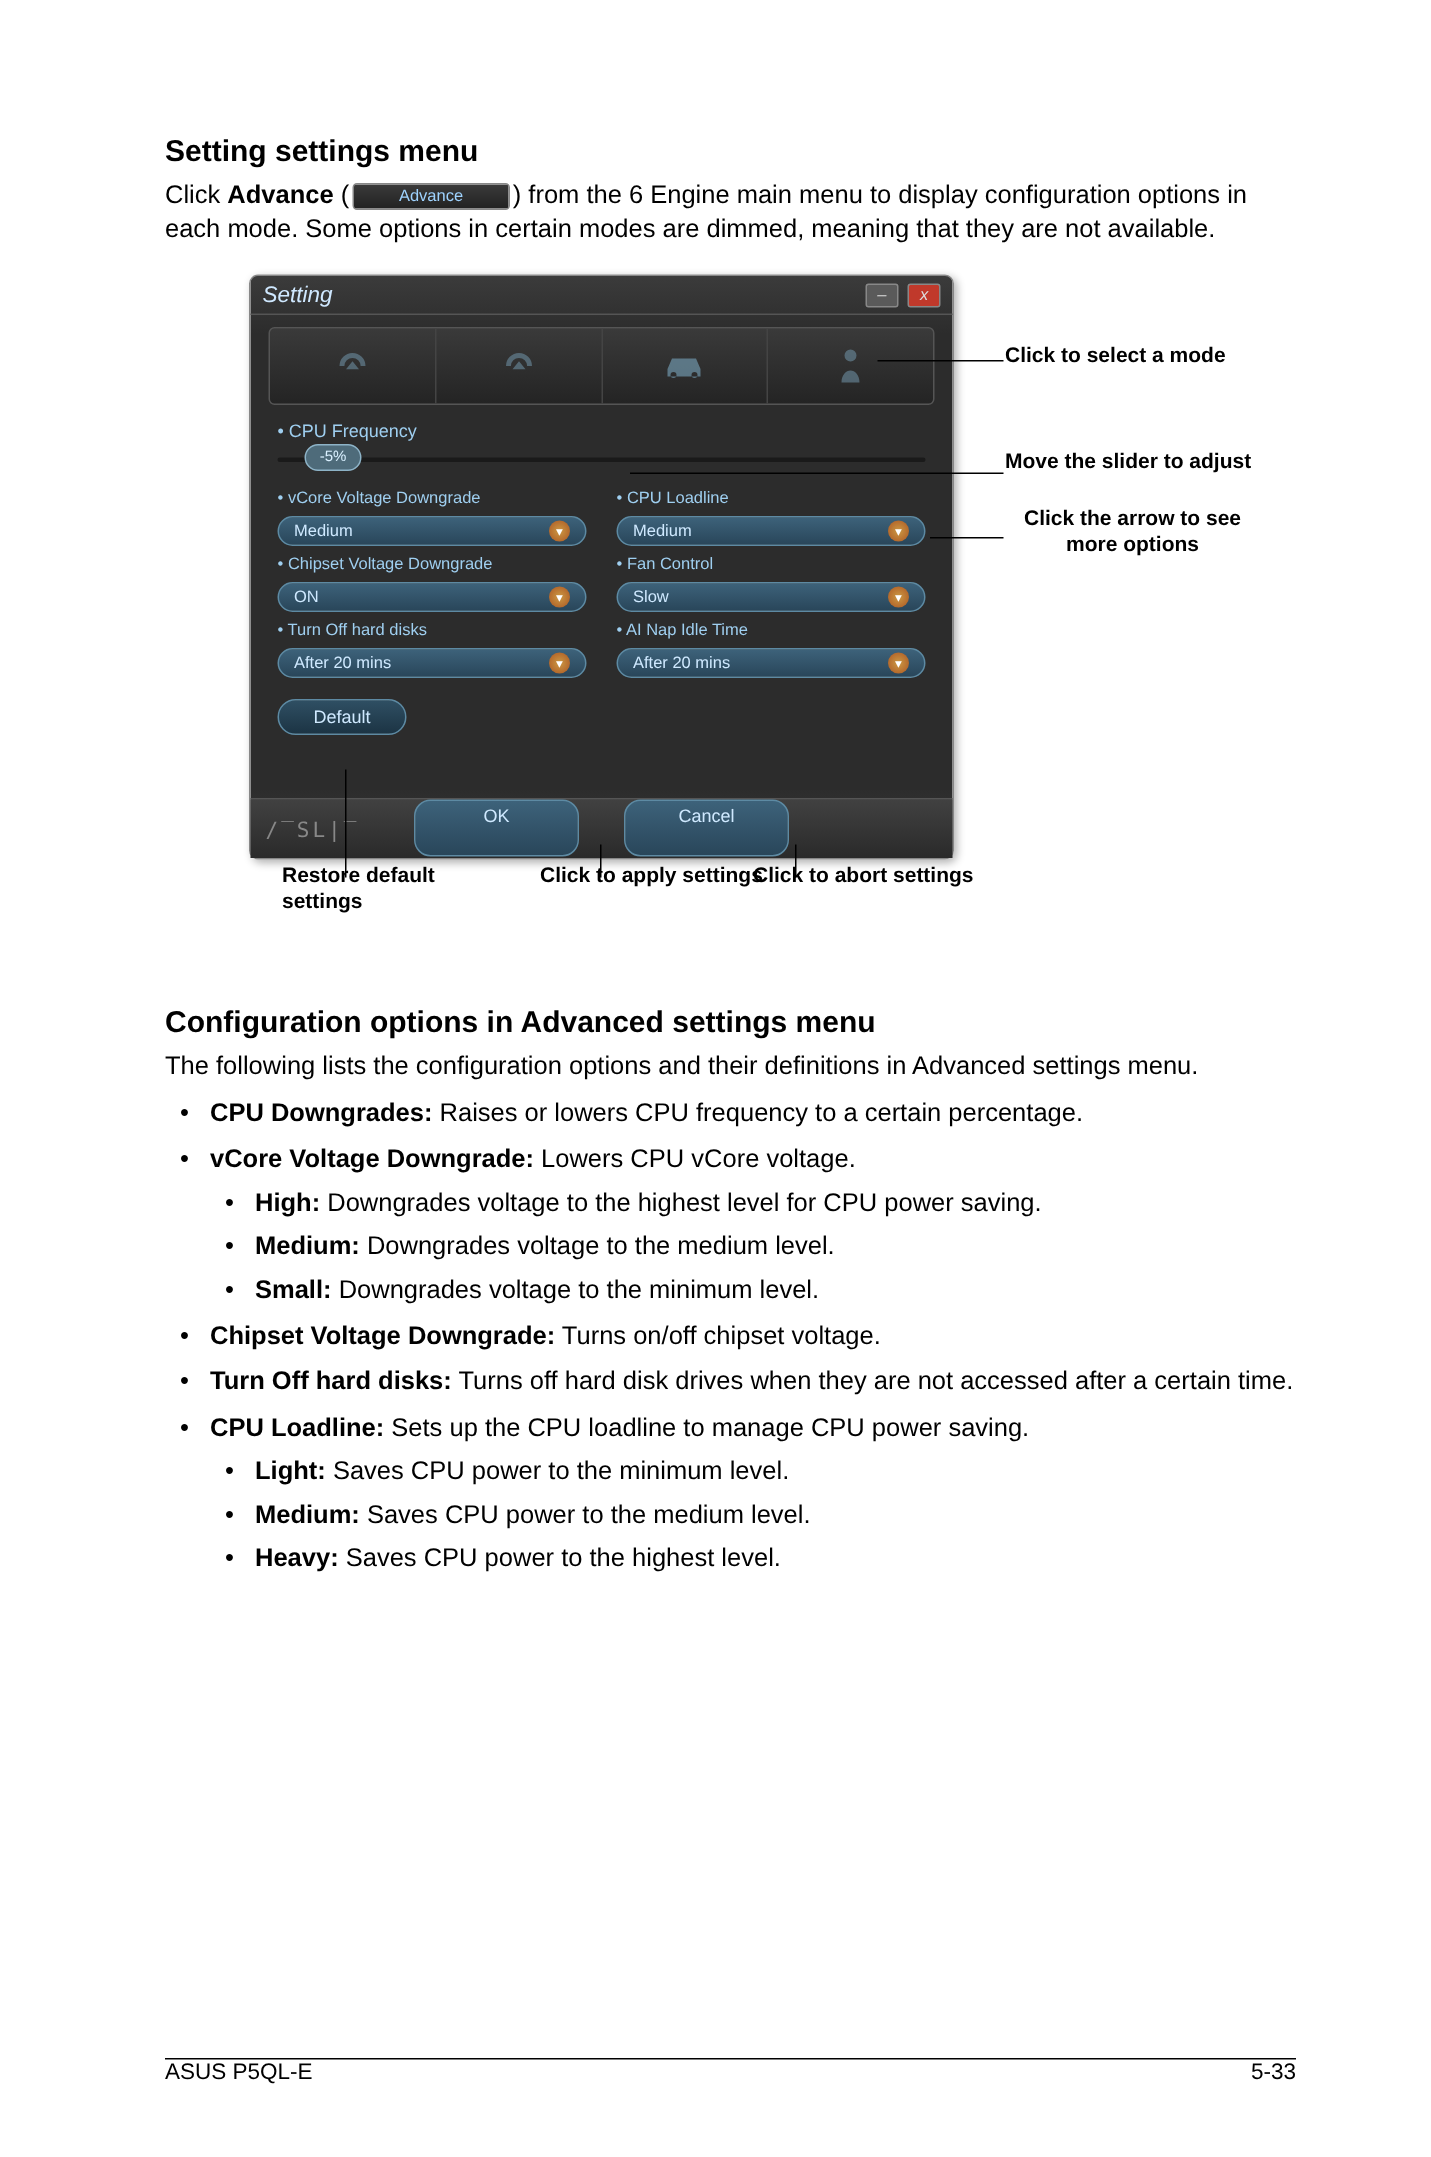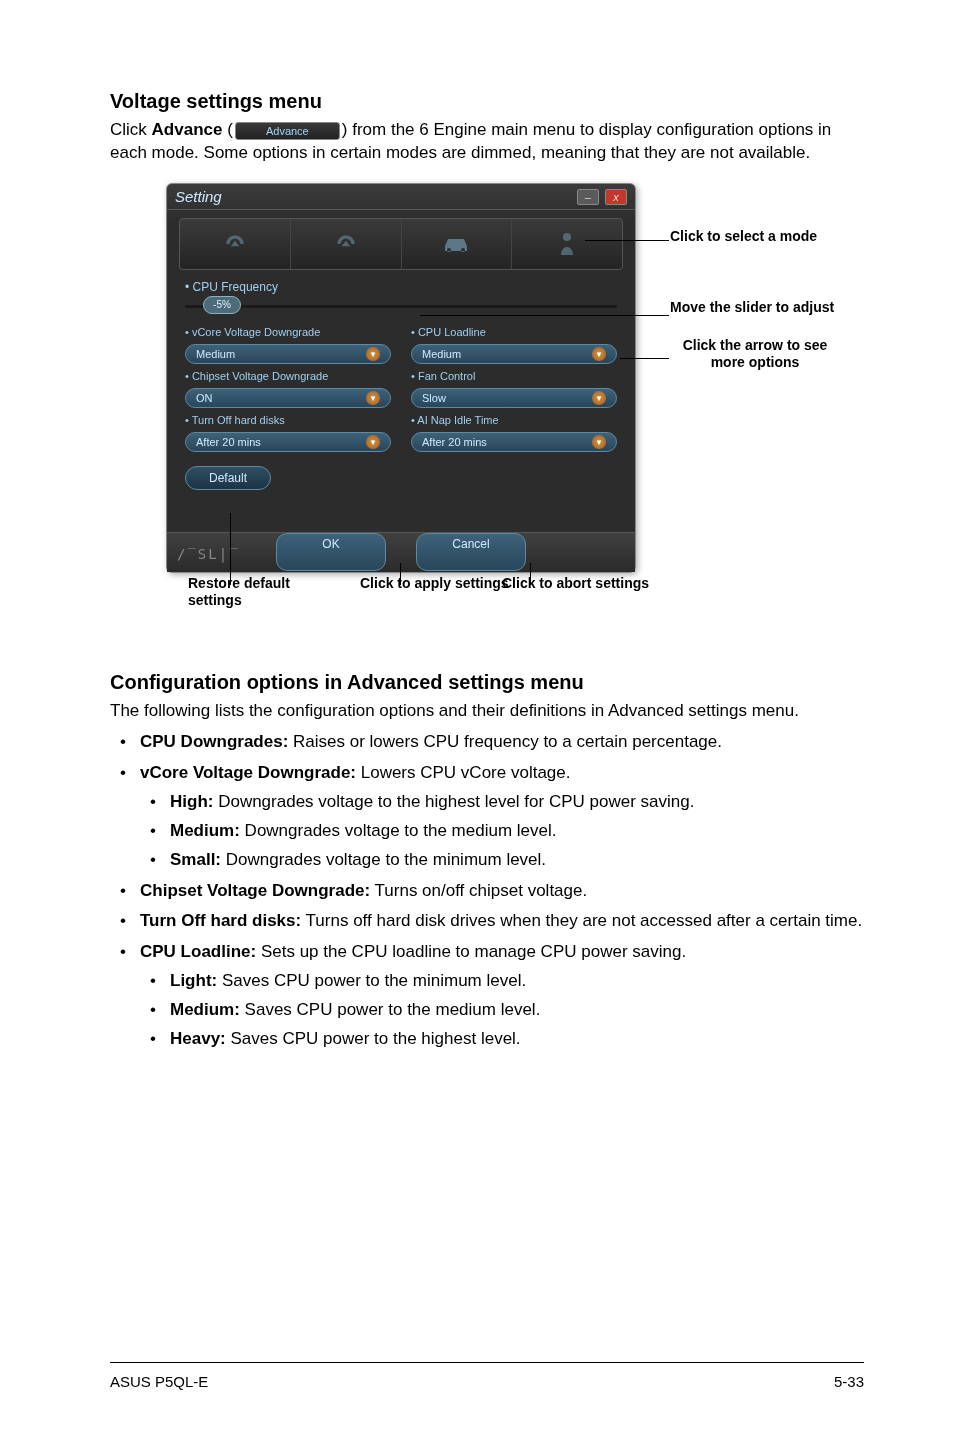--- a/index.html
+++ b/index.html
@@ -136,28 +136,28 @@
   h2.section2 { font-size:20px; font-weight:bold; margin: 24px 0 6px; }
   ul.lvl1 { list-style:none; margin-top:8px; }
   ul.lvl1 > li { margin: 8px 0 8px 0; padding-left: 30px; position:relative; font-size:17px; line-height:1.35; }
   ul.lvl1 > li::before { content:"•"; position:absolute; left:10px; top:0; }
   ul.lvl2 { list-style:none; margin-top:6px; }
   ul.lvl2 > li { margin:6px 0; padding-left:30px; position:relative; font-size:17px; }
   ul.lvl2 > li::before { content:"•"; position:absolute; left:10px; top:0; }
 
   .footer {
     position:absolute; left:110px; right:90px; bottom:48px;
-    border-top:1px solid #000; padding-top:10px;
+    border-top:1px solid #000; padding-top:0;
     display:flex; justify-content:space-between; font-size:15px;
   }
 </style>
 </head>
 <body>
 
-<h2 class="section">Voltage settings menu</h2>
+<h2 class="section">Setting settings menu</h2>
 <p class="body">
   <span>Click </span><b>Advance</b><span> (</span><span class="adv-btn">Advance</span><span>) from the 6 Engine main menu to display configuration options in each mode. Some options in certain modes are dimmed, meaning that they are not available.</span>
 </p>
 
 <div class="figwrap">
 
   <div class="win">
     <div class="titlebar">
       <span>Setting</span>
       <span class="winbtns">

